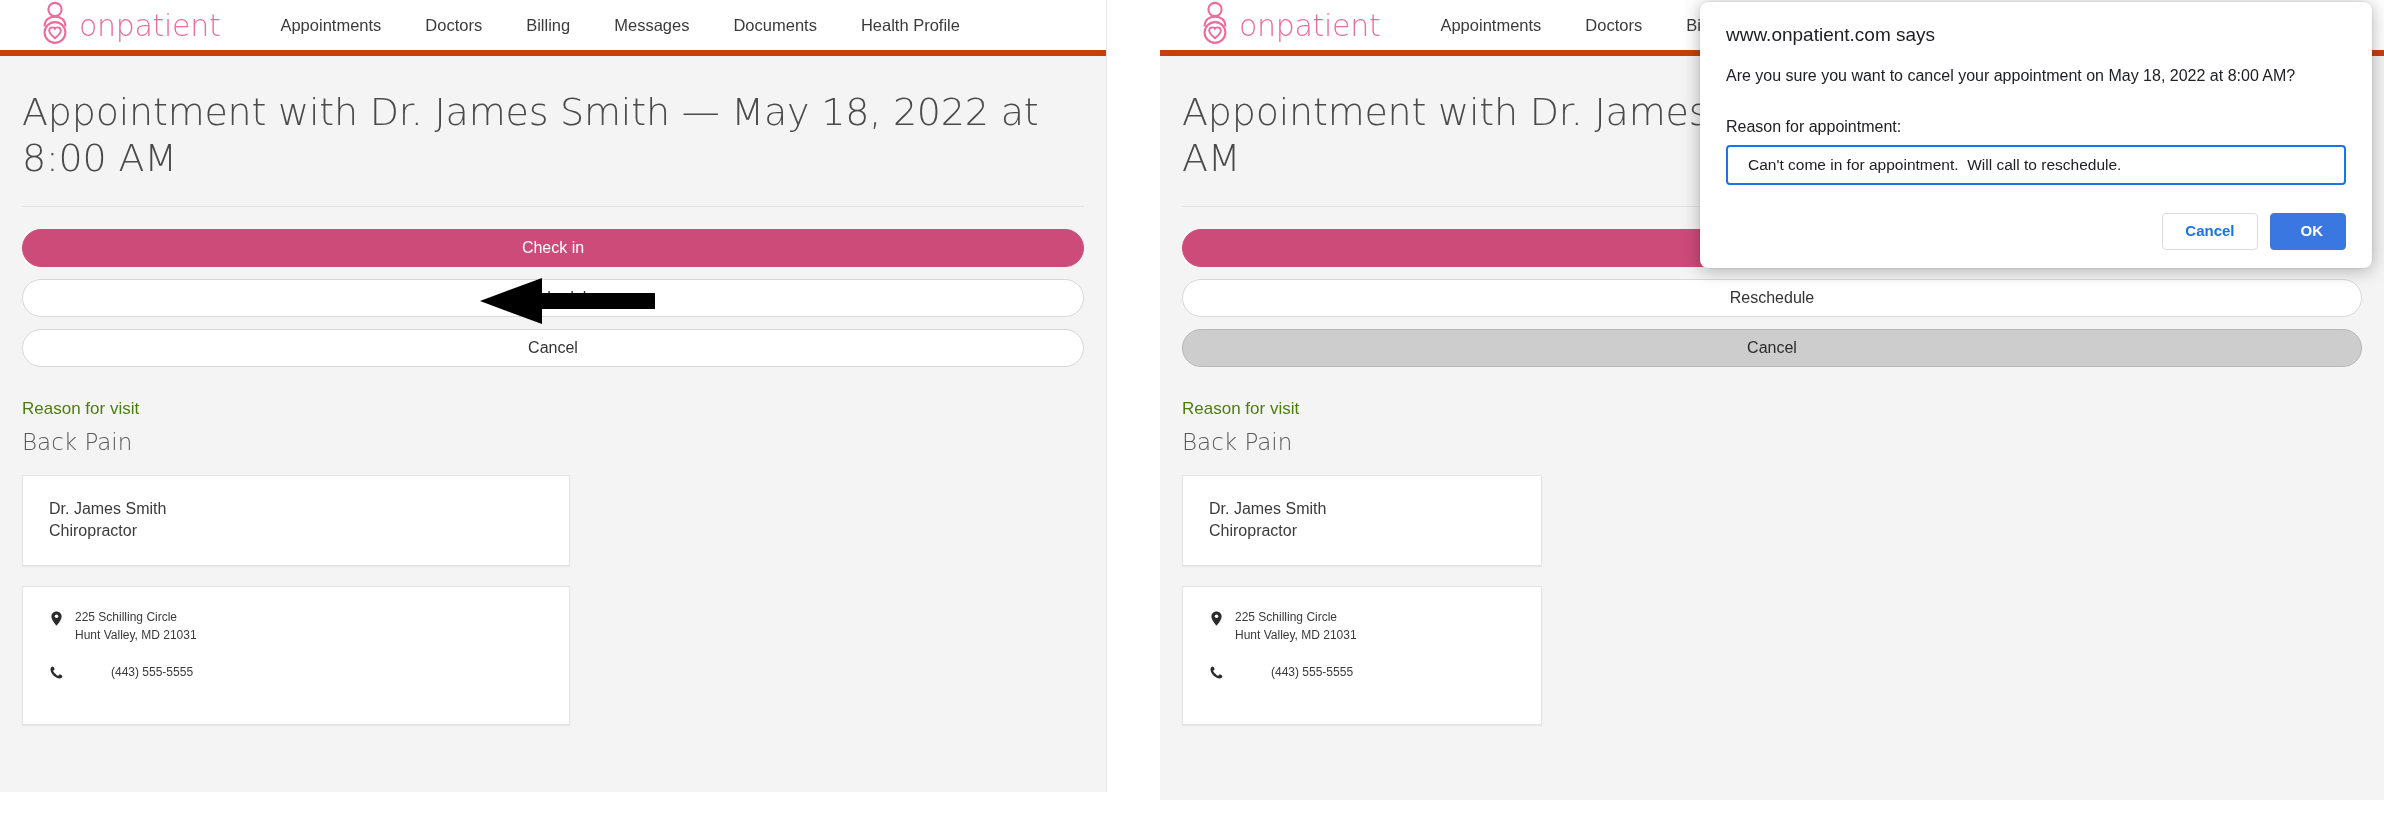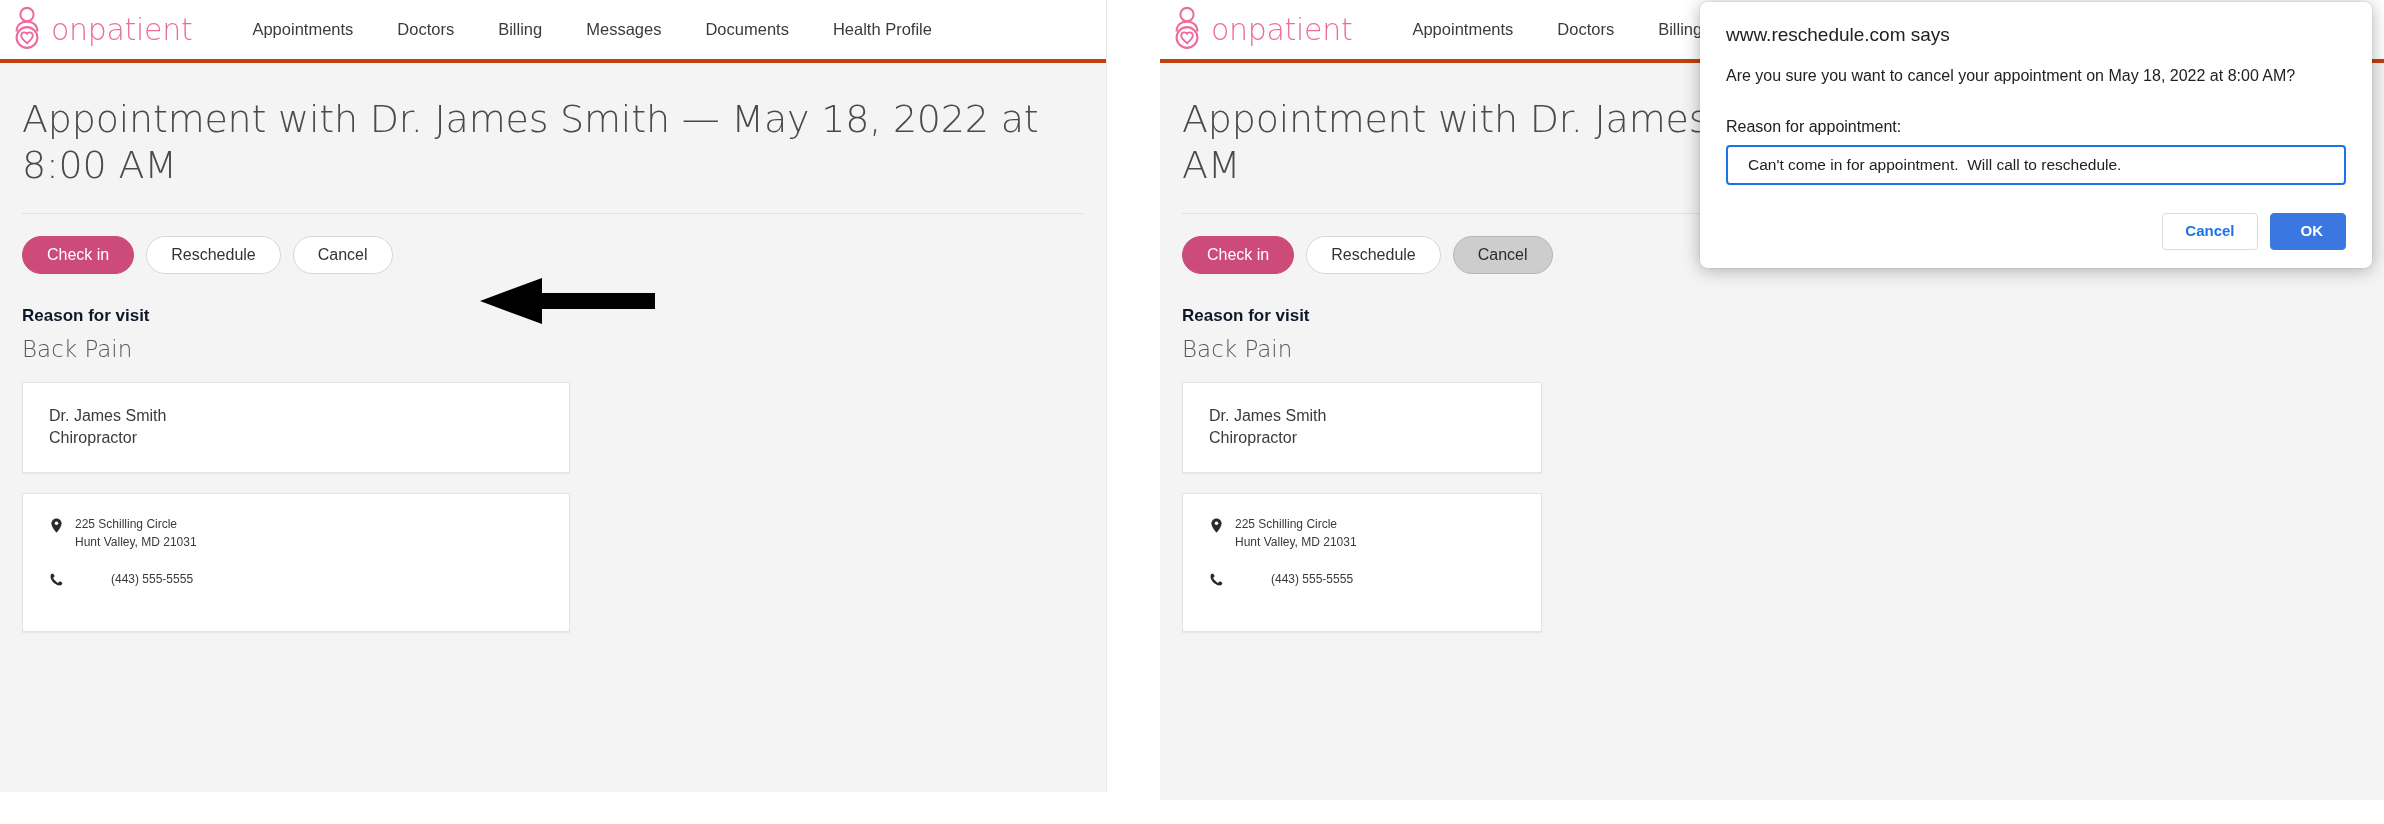--- a/index.html
+++ b/index.html
@@ -26,26 +26,26 @@
   }
   .panel-inner {
     position: relative;
     width: 100%;
     height: 100%;
   }
 
   
   .navbar {
     position: relative;
-    height: 63px;
-    background: #ffffff;
-    border-bottom: 4px solid #c2410c;
+    height: 56px;
+    background: #ffffff;
+    border-bottom: 6px solid #c2410c;
     display: flex;
     align-items: center;
-    padding-left: 10px;
+    padding-left: 38px;
     box-sizing: border-box;
     white-space: nowrap;
   }
   .brand {
     display: flex;
     align-items: center;
     gap: 7px;
     margin-right: 38px;
     flex: 0 0 auto;
   }
@@ -90,20 +90,21 @@
     border: 0;
     border-top: 1px solid #e2e2e2;
     margin: 24px 0 0 0;
   }
 
   
   .action-row {
     display: flex;
     gap: 12px;
     margin-top: 22px;
+    flex-direction: column;
   }
   .btn {
     font-size: 16px;
     font-family: "Liberation Sans", sans-serif;
     border-radius: 22px;
     padding: 10px 24px;
     line-height: 1;
     cursor: pointer;
     white-space: nowrap;
     box-sizing: border-box;
@@ -120,22 +121,22 @@
   }
   .btn-pressed {
     background: #cdcdcd;
     color: #2b2b2b;
     border: 1px solid #b6b6b6;
   }
 
   
   .section-heading {
     font-size: 17px;
-    font-weight: bold;
-    color: #0f172a;
+    font-weight: normal;
+    color: #4d7c0f;
     margin-top: 32px;
   }
   .section-value {
     font-size: 23px;
     font-weight: 300;
     color: #575757;
     margin-top: 10px;
     font-family: "DejaVu Sans", sans-serif;
   }
 
@@ -401,21 +402,21 @@
             </span>
             <span>(443) 555-5555</span>
           </div>
         </div>
       </div>
 
     </div>
   </div>
 
   <div class="js-dialog" style="left:1700px; top:2px; width:672px;">
-    <div class="dlg-title">www.reschedule.com says</div>
+    <div class="dlg-title">www.onpatient.com says</div>
     <div class="dlg-message">Are you sure you want to cancel your appointment on May 18, 2022 at 8:00 AM?</div>
     <div class="dlg-label">Reason for appointment:</div>
     <input class="dlg-input" type="text" value="Can't come in for appointment.  Will call to reschedule." style="">
     <div class="dlg-buttons">
       <button class="dlg-btn dlg-btn-cancel">Cancel</button>
       <button class="dlg-btn dlg-btn-ok">OK</button>
     </div>
   </div>
 
 </div>

